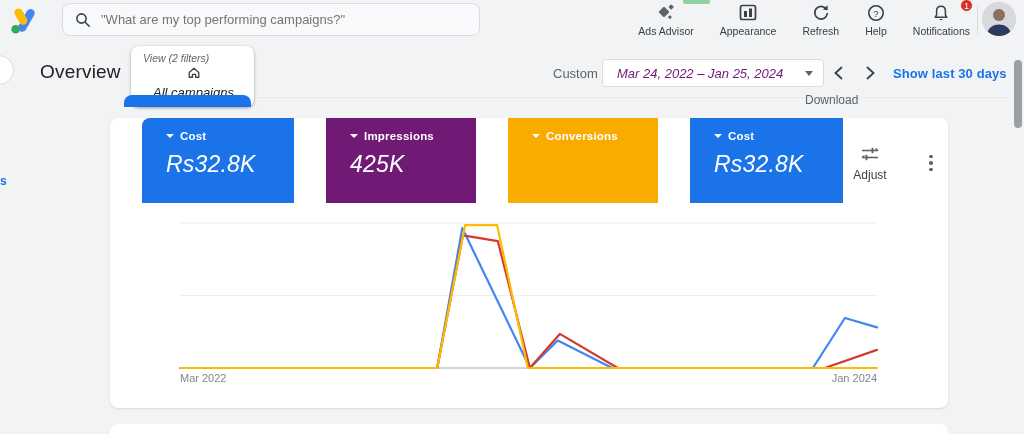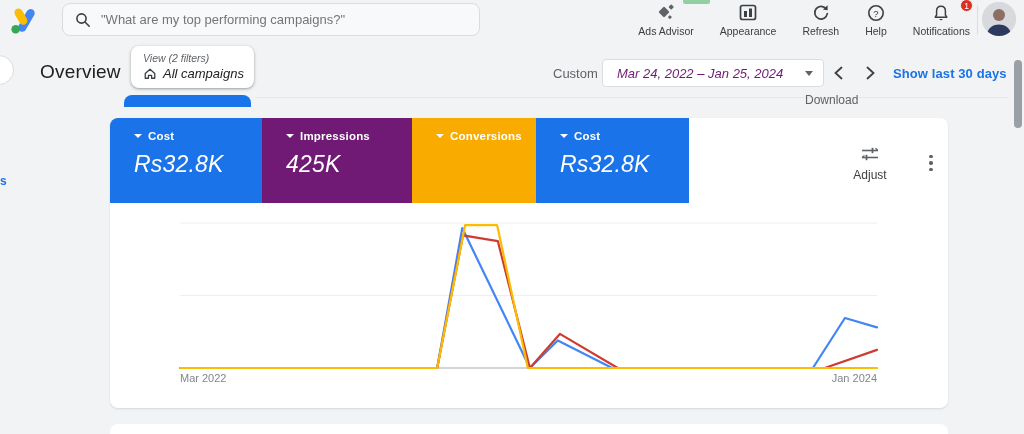--- a/index.html
+++ b/index.html
@@ -44,21 +44,21 @@
     background:#fff; border:1px solid #dadce0; }
   .page-title { left:40px; top:61px; font-size:19px; color:#202124; letter-spacing:.2px; }
   .left-fragment { left:0px; top:174px; font-size:12px; color:#1a73e8; font-weight:bold; }
 
   .view-chip {
     left:131px; top:46px; width:123px; background:#fff; border-radius:8px;
     box-shadow:0 1px 2px rgba(60,64,67,.3), 0 1px 3px 1px rgba(60,64,67,.15);
     padding:6px 10px 7px 12px; cursor:pointer;font-style:italic;
   }
   .view-chip .caption { font-size:10.5px; color:#5f6368; margin-bottom:2px; }
-  .view-chip .main { display:flex; align-items:center; gap:6px; font-size:13px; color:#202124; }
+  .view-chip .main { display:flex; align-items:center; gap:6px; font-size:13px; color:#202124;flex-direction:column; }
 
   .blue-sliver { left:124px; top:95px; width:127px; height:12px;
     background:#1a73e8; border-radius:8px 8px 0 0; cursor:pointer; }
   .header-divider { left:255px; top:97px; right:16px; height:1px; background:#e6e8ea; }
 
   .custom-label { left:553px; top:66px; font-size:13px; color:#5f6368; }
   .date-box {
     left:602px; top:59px; width:222px; height:28px; background:#fff;
     border:1px solid #dadce0; border-radius:4px; display:flex; align-items:center;
     padding:0 10px 0 14px; gap:8px; cursor:pointer;
@@ -71,23 +71,23 @@
   .quick-link { left:893px; top:66px; font-size:13px; color:#1a73e8; font-weight:bold; cursor:pointer; letter-spacing:.1px; }
   .download-label { left:805px; top:93px; font-size:12px; color:#5f6368; }
   .scroll-thumb { left:1014px; top:60px; width:8px; height:68px; background:#9aa0a6; border-radius:4px; cursor:pointer; }
 
   
   .chart-card {
     left:110px; top:118px; width:838px; height:290px; background:#fff;
     border-radius:8px; box-shadow:0 1px 2px rgba(60,64,67,.15);
   }
   .scorecards { position:absolute; left:0; top:0; height:85px; display:flex; }
-  .scorecard { height:85px; padding:12px 18px 0 24px; cursor:pointer; }
+  .scorecard { height:85px; padding:12px 18px 0 24px; cursor:pointer;margin-left:32px; }
   .scorecard.c0 { width:152px; border-radius:8px 0 0 0; }
-  .scorecard.c1 { width:150px; } .scorecard.c2 { width:124px; } .scorecard.c3 { width:153px; }
+  .scorecard.c1 { width:150px; } .scorecard.c2 { width:150px; } .scorecard.c3 { width:153px; }
   .bg-blue { background:#1a73e8; } .bg-red { background:#701a75; } .bg-yellow { background:#f9ab00; }
   .sc-label { display:flex; align-items:center; gap:6px; color:#fff; font-size:11.5px; font-weight:bold; letter-spacing:.2px; }
   .sc-caret { width:0; height:0; border-left:4px solid transparent; border-right:4px solid transparent; border-top:4px solid #fff; }
   .sc-value { color:#fff; font-size:23px; margin-top:9px; letter-spacing:.2px;font-style:italic; }
 
   .card-btn { position:absolute; top:26px; display:flex; flex-direction:column; align-items:center; gap:4px; cursor:pointer; }
   .card-btn .b-label { font-size:12px; color:#3c4043; }
   .btn-metrics { left:672px; width:52px; }
   .btn-adjust { left:736px; width:48px; }
   .kebab { position:absolute; left:812px; top:32px; width:18px; height:26px; display:flex;

